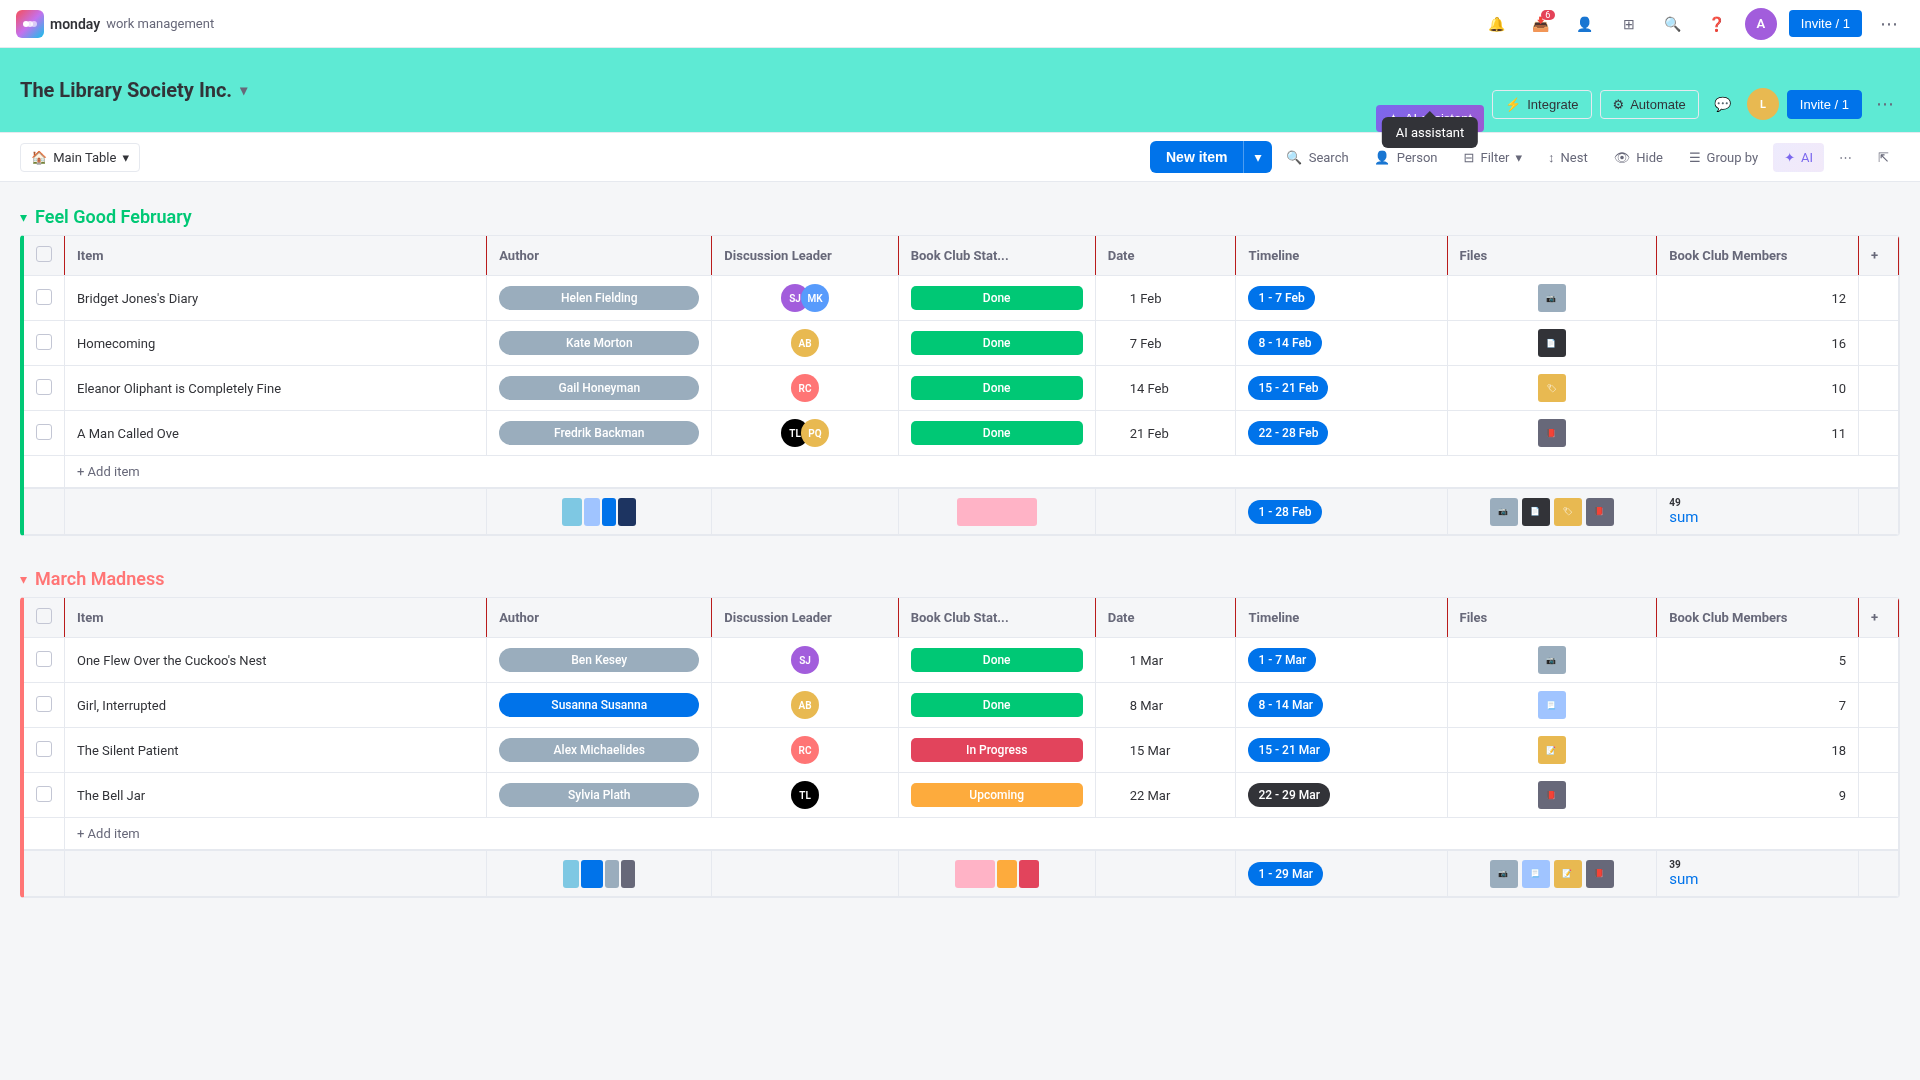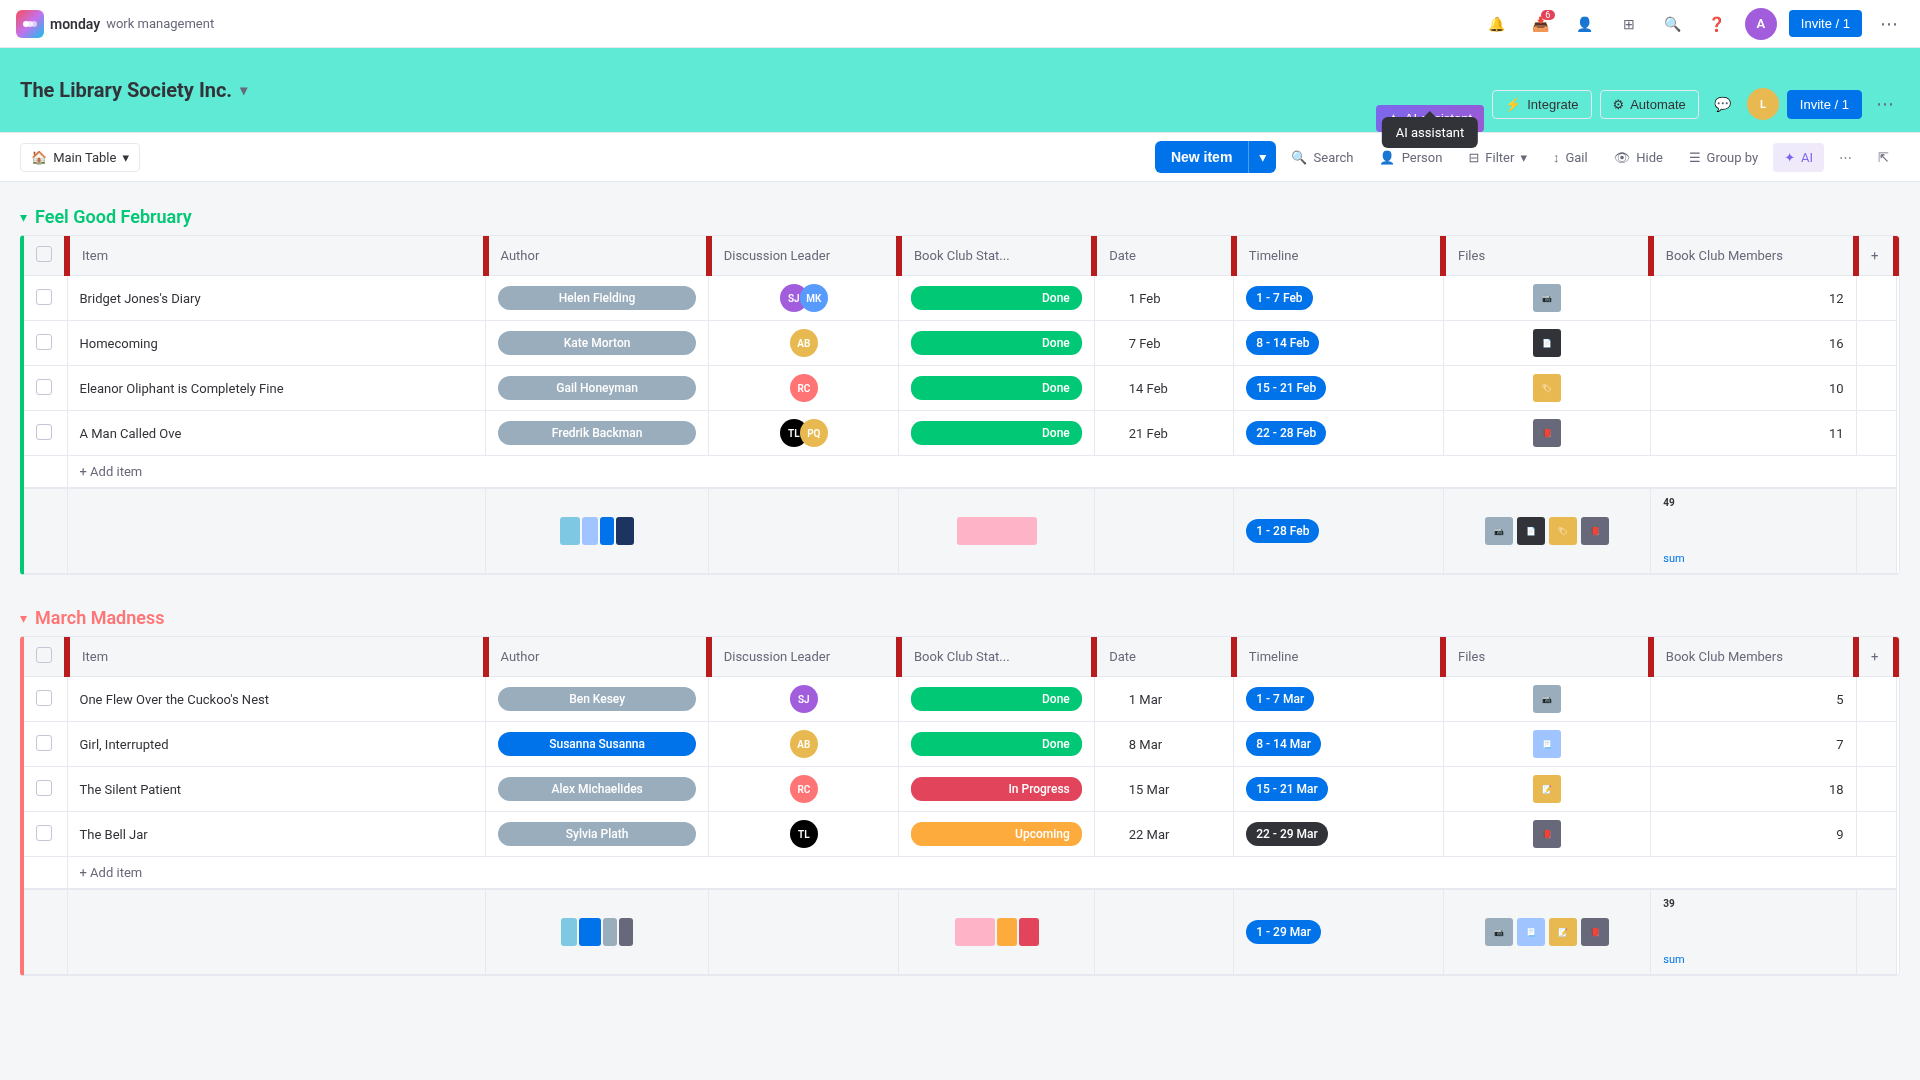--- a/index.html
+++ b/index.html
@@ -44,28 +44,28 @@
     
     .group { margin-bottom: 24px; }
     .group-header { display: flex; align-items: center; gap: 8px; padding: 8px 0; cursor: pointer; }
     .group-title { font-size: 18px; font-weight: 600; }
     .group-title.teal { color: #00c875; }
     .group-title.orange { color: #ff7575; }
 
     
     .table-container { background: #fff; border-radius: 4px; border: 1px solid #e6e9ef; overflow: hidden; }
     table { width: 100%; border-collapse: collapse; }
-    th { background: #f5f6f8; padding: 10px 12px; text-align: left; font-size: 13px; font-weight: 400; color: #676879; border-bottom: 1px solid #e6e9ef; border-right: 6px solid #b91c1c; white-space: nowrap; }
+    th { background: #f5f6f8; padding: 10px 12px; text-align: left; font-size: 13px; font-weight: 700; color: #676879; border-bottom: 1px solid #e6e9ef; border-right: 1px solid #b91c1c; white-space: nowrap; }
     th.center { text-align: left; }
     td { padding: 8px 12px; border-bottom: 1px solid #e6e9ef; border-right: 1px solid #e6e9ef; font-size: 13px; color: #323338; vertical-align: middle; }
     .item-name { display: flex; align-items: center; gap: 8px; }
     .add-icon { color: #0073ea; cursor: pointer; font-size: 16px; opacity: 0; }
     
     
-    .status-badge { display: inline-block; padding: 5px 12px; border-radius: 11px; font-size: 12px; font-weight: 500; text-align: right; color: #fff; width: 100%; }
+    .status-badge { display: inline-block; padding: 5px 12px; border-radius: 5px; font-size: 12px; font-weight: 500; text-align: center; color: #fff; width: 100%; }
     .status-done { background: #00c875; }
     .status-inprogress { background: #e2445c; }
     .status-upcoming { background: #fdab3d; color: #fff; }
     
     
     .timeline-badge { display: inline-block; padding: 5px 10px; border-radius: 16px; font-size: 12px; font-weight: 500; color: #fff; text-align: center; white-space: nowrap; }
     .timeline-feb { background: #0073ea; }
     .timeline-mar { background: #323338; }
     .timeline-mar-current { background: #0073ea; }
 
@@ -89,21 +89,21 @@
     .avatar-sm.c1 { background: #ff7575; }
     .avatar-sm.d1 { background: #000000; }
     .avatar-sm.d2 { background: #e8b951; margin-left: -8px; }
     .file-thumbs { display: flex; align-items: center; gap: 2px; }
     .file-thumb-box { width: 28px; height: 28px; border-radius: 3px; background: #9aadbd; display: inline-flex; align-items: center; justify-content: center; font-size: 8px; color: #fff; }
 
     
     .summary-row td { background: #f5f6f8; border-top: 2px solid #e6e9ef; }
     .color-bars { display: flex; align-items: center; gap: 2px; height: 28px; }
     .color-bar { border-radius: 3px; height: 100%; }
-    .sum-label { color: #0073ea; font-size: 11px; margin-top: 44px; }
+    .sum-label { color: #0073ea; font-size: 15px; }
     .sum-value { font-size: 10px; font-weight: 700; }
 
     
     .add-item-row td { color: #676879; font-size: 13px; cursor: pointer; padding: 8px 12px; }
     
     
     .cb { width: 16px; height: 16px; border: 1.5px solid #c3c6d4; border-radius: 3px; display: inline-flex; align-items: center; justify-content: center; cursor: pointer; flex-shrink: 0; }
     
     
     .more-btn { background: transparent; border: none; cursor: pointer; color: #676879; font-size: 18px; padding: 4px 6px; border-radius: 4px; }
@@ -211,21 +211,21 @@
     <span>👤</span>
     <span>Person</span>
   </div>
   <div class="toolbar-item">
     <span>⊟</span>
     <span>Filter</span>
     <span>▾</span>
   </div>
   <div class="toolbar-item">
     <span>↕</span>
-    <span>Gail</span>
+    <span>Nest</span>
   </div>
   <div class="toolbar-item">
     <span>👁</span>
     <span>Hide</span>
   </div>
   <div class="toolbar-item">
     <span>☰</span>
     <span>Group by</span>
   </div>
   <div class="toolbar-item" style="background:linear-gradient(135deg,#7b68ee22,#9c59d122);color:#7b68ee;">

